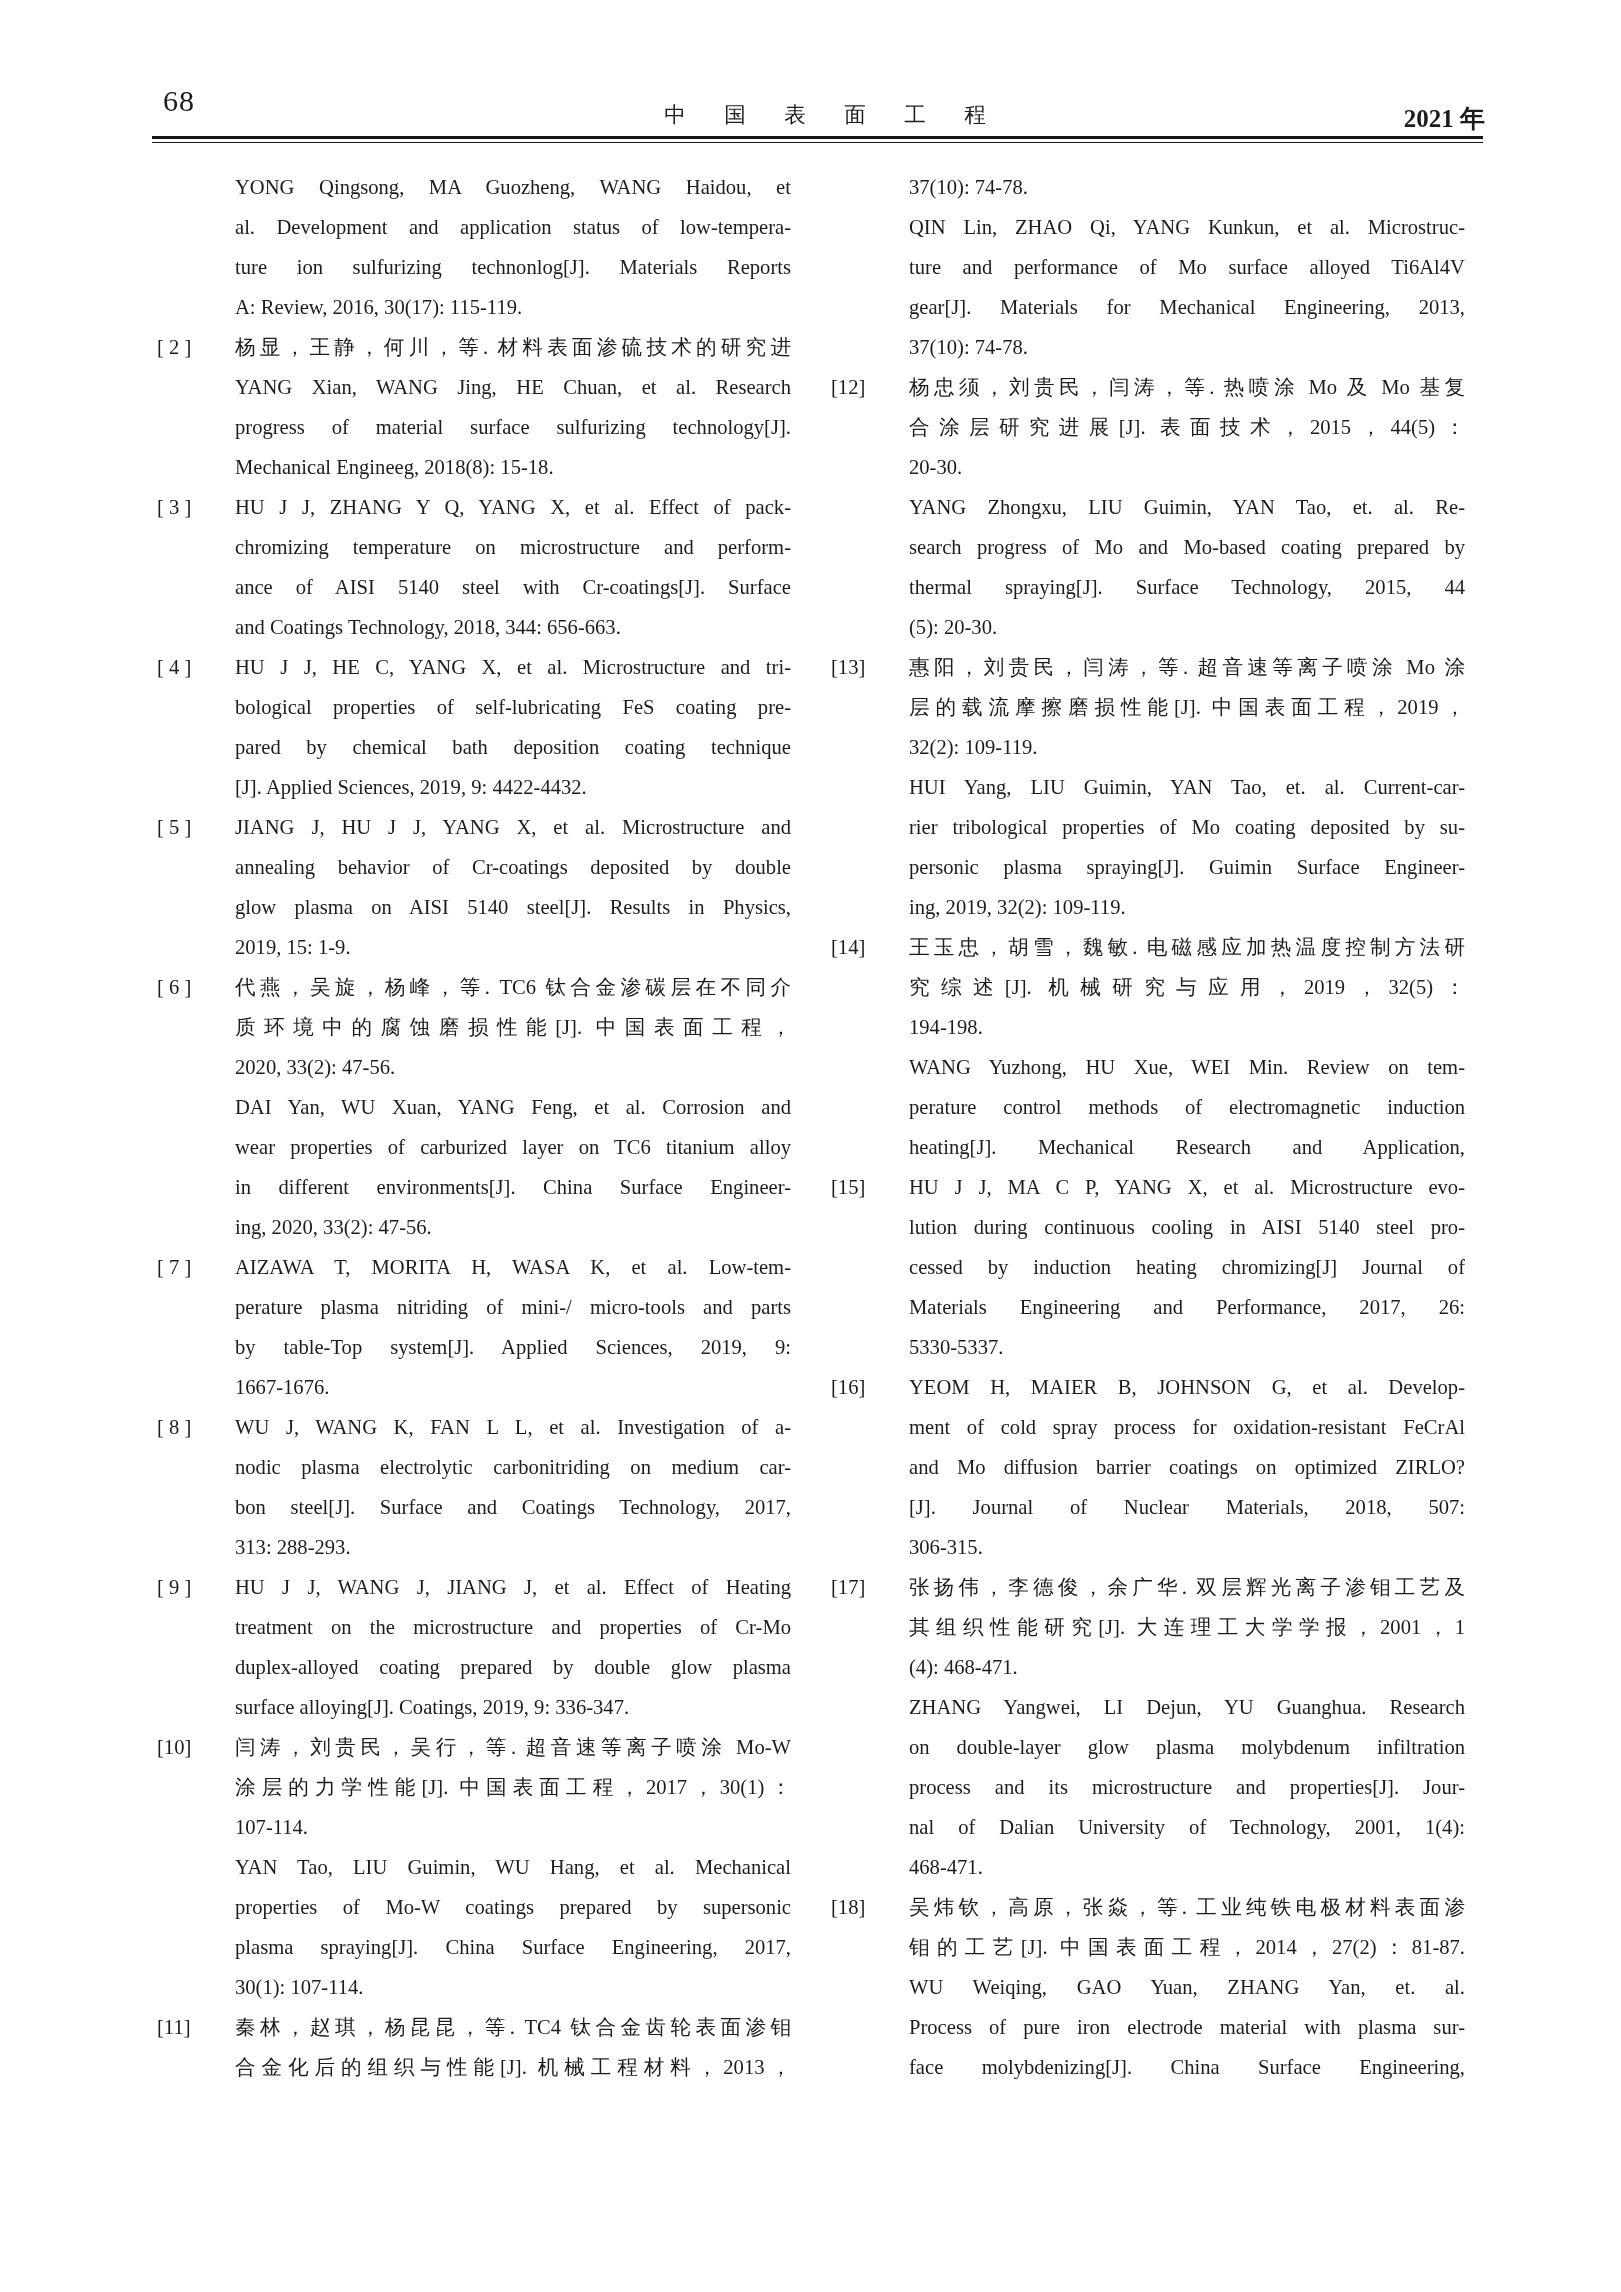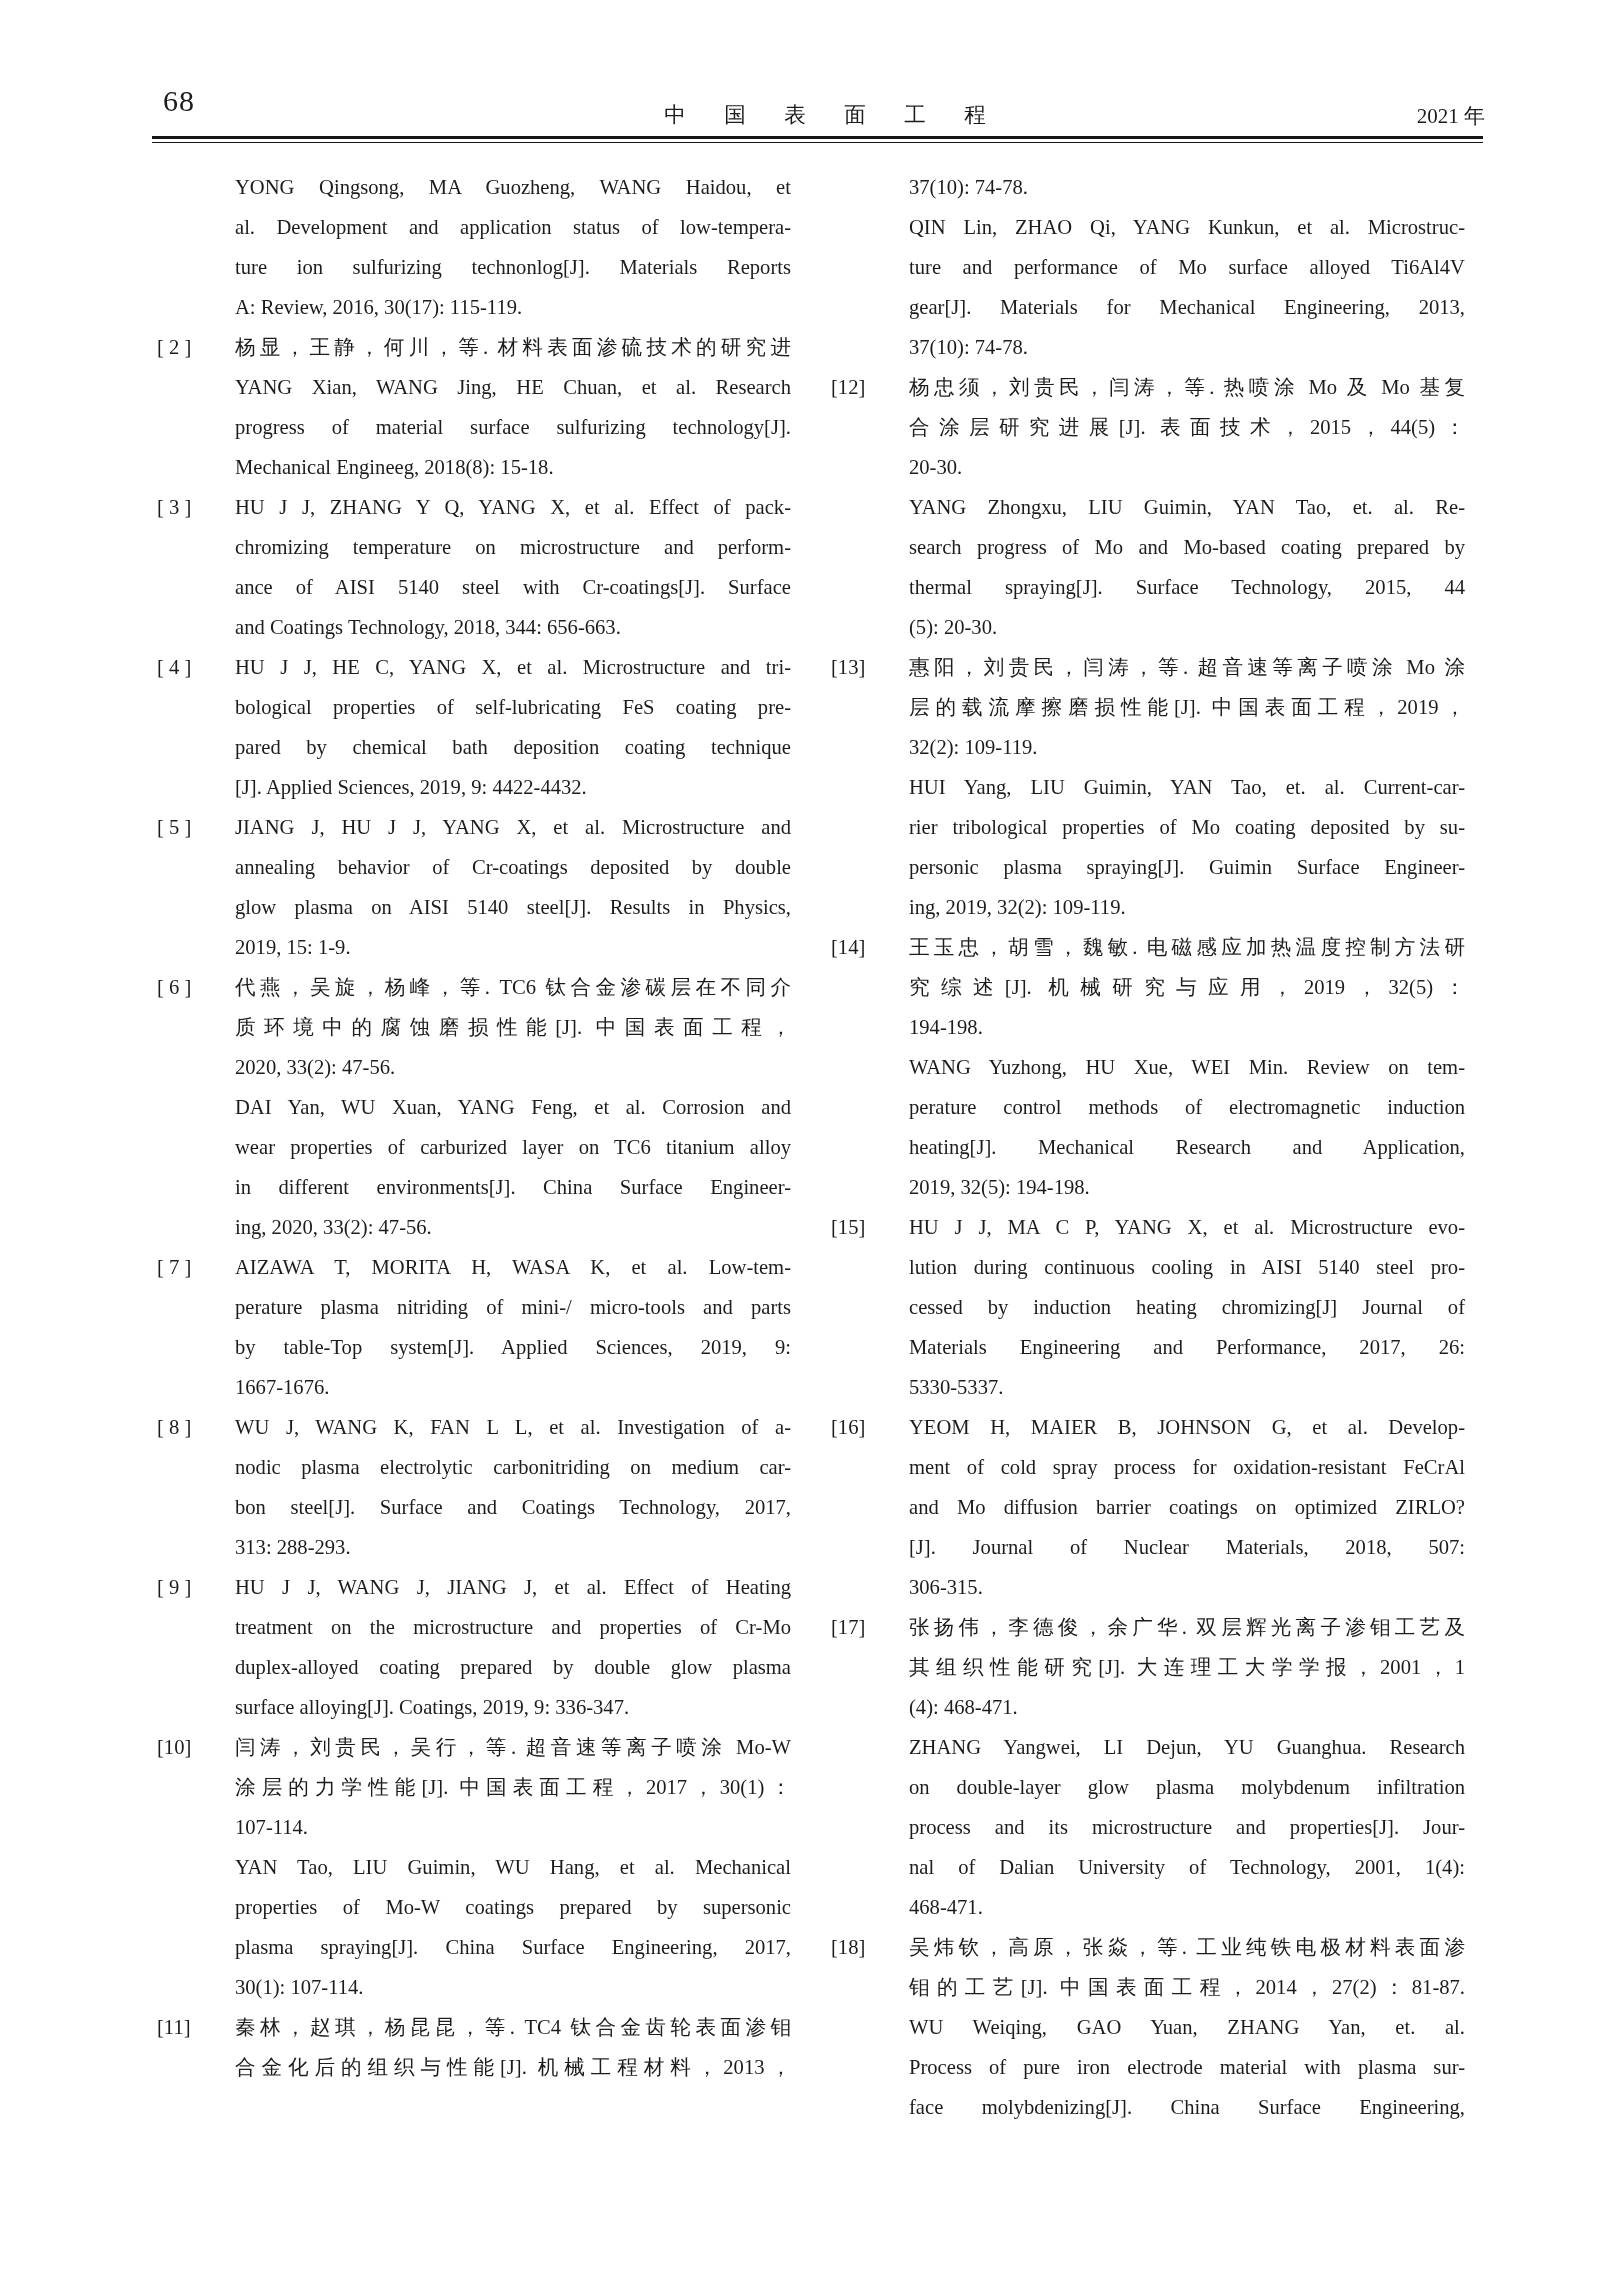--- a/index.html
+++ b/index.html
@@ -13,21 +13,21 @@
   .page-number{
     position:absolute;left:163px;top:84px;
     font-size:30px;letter-spacing:1px;
   }
   .journal-title{
     position:absolute;left:29px;right:0;top:100px;
     text-align:center;font-size:21.6px;font-weight:normal;
     word-spacing:33px;
   }
   .year-label{
-    position:absolute;right:136px;top:102px;font-size:21px;
+    position:absolute;right:136px;top:102px;font-size:25px;font-weight:bold;
   }
   .header-rule{
     position:absolute;left:152px;top:136px;width:1331px;height:2.9px;
     border-top:3.9px solid #161616;border-bottom:1.5px solid #161616;
   }
   
   .refs{
     position:absolute;left:157px;top:167px;
     display:flex;gap:40px;
   }
@@ -200,21 +200,20 @@
   </div>
       <div class="ref">
     <div class="lbl">[14]</div>
     <div class="bodytext">
           <div class="line">王玉忠，胡雪，魏敏. 电磁感应加热温度控制方法研</div>
           <div class="line">究综述[J]. 机械研究与应用，2019，32(5)：</div>
           <div class="line end">194-198.</div>
           <div class="line">WANG Yuzhong, HU Xue, WEI Min. Review on tem-</div>
           <div class="line">perature control methods of electromagnetic induction</div>
           <div class="line">heating[J]. Mechanical Research and Application,</div>
-          <div class="line end">2019, 32(5): 194-198.</div>
         </div>
   </div>
       <div class="ref">
     <div class="lbl">[15]</div>
     <div class="bodytext">
           <div class="line">HU J J, MA C P, YANG X, et al. Microstructure evo-</div>
           <div class="line">lution during continuous cooling in AISI 5140 steel pro-</div>
           <div class="line">cessed by induction heating chromizing[J] Journal of</div>
           <div class="line">Materials Engineering and Performance, 2017, 26:</div>
           <div class="line end">5330-5337.</div>

